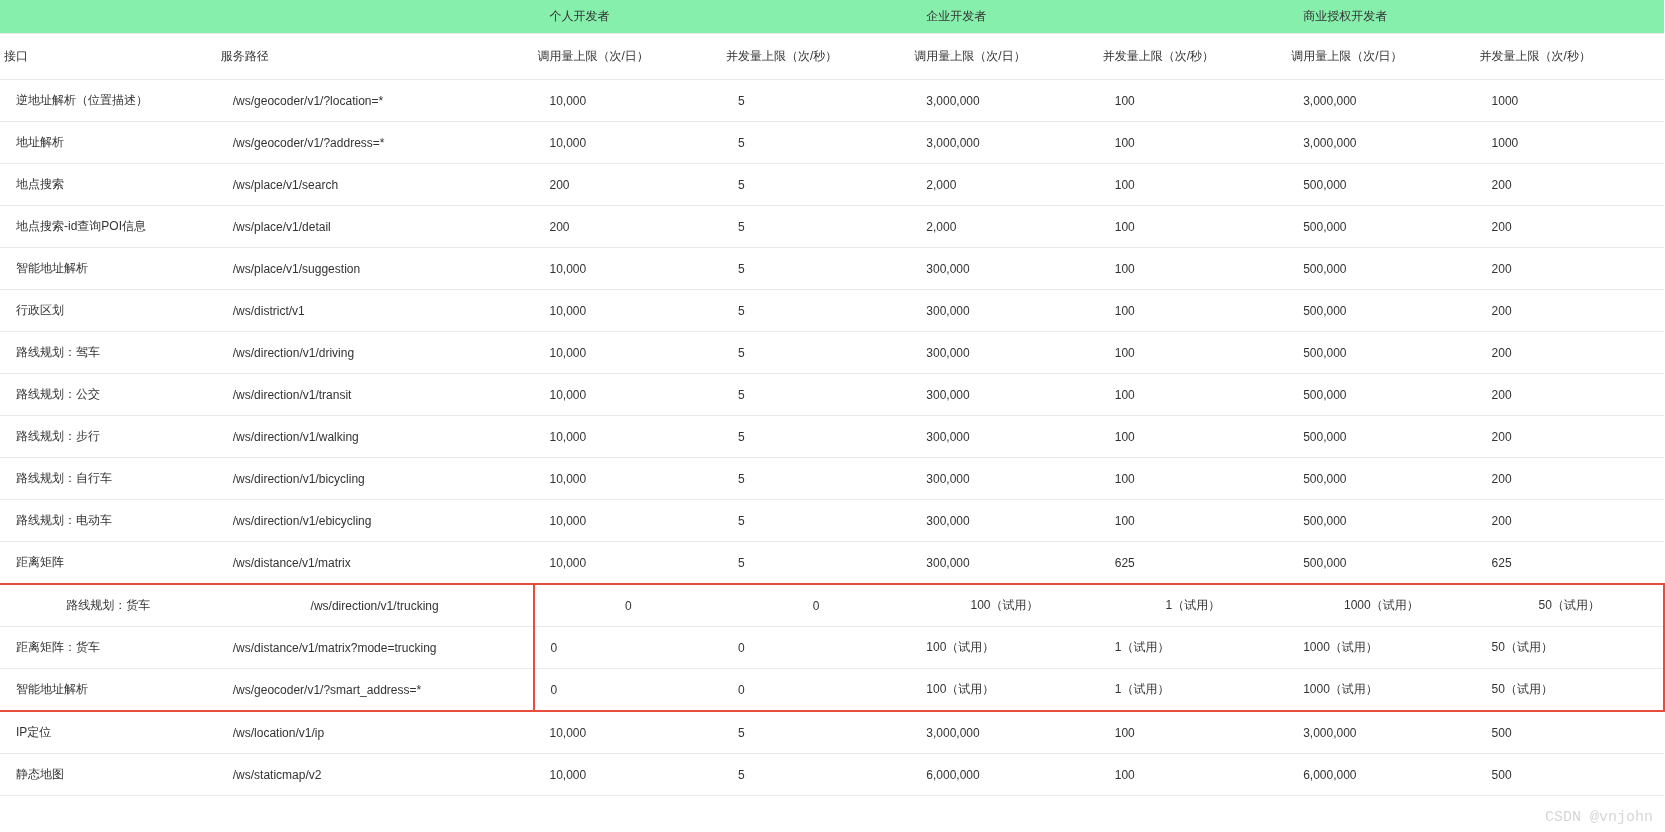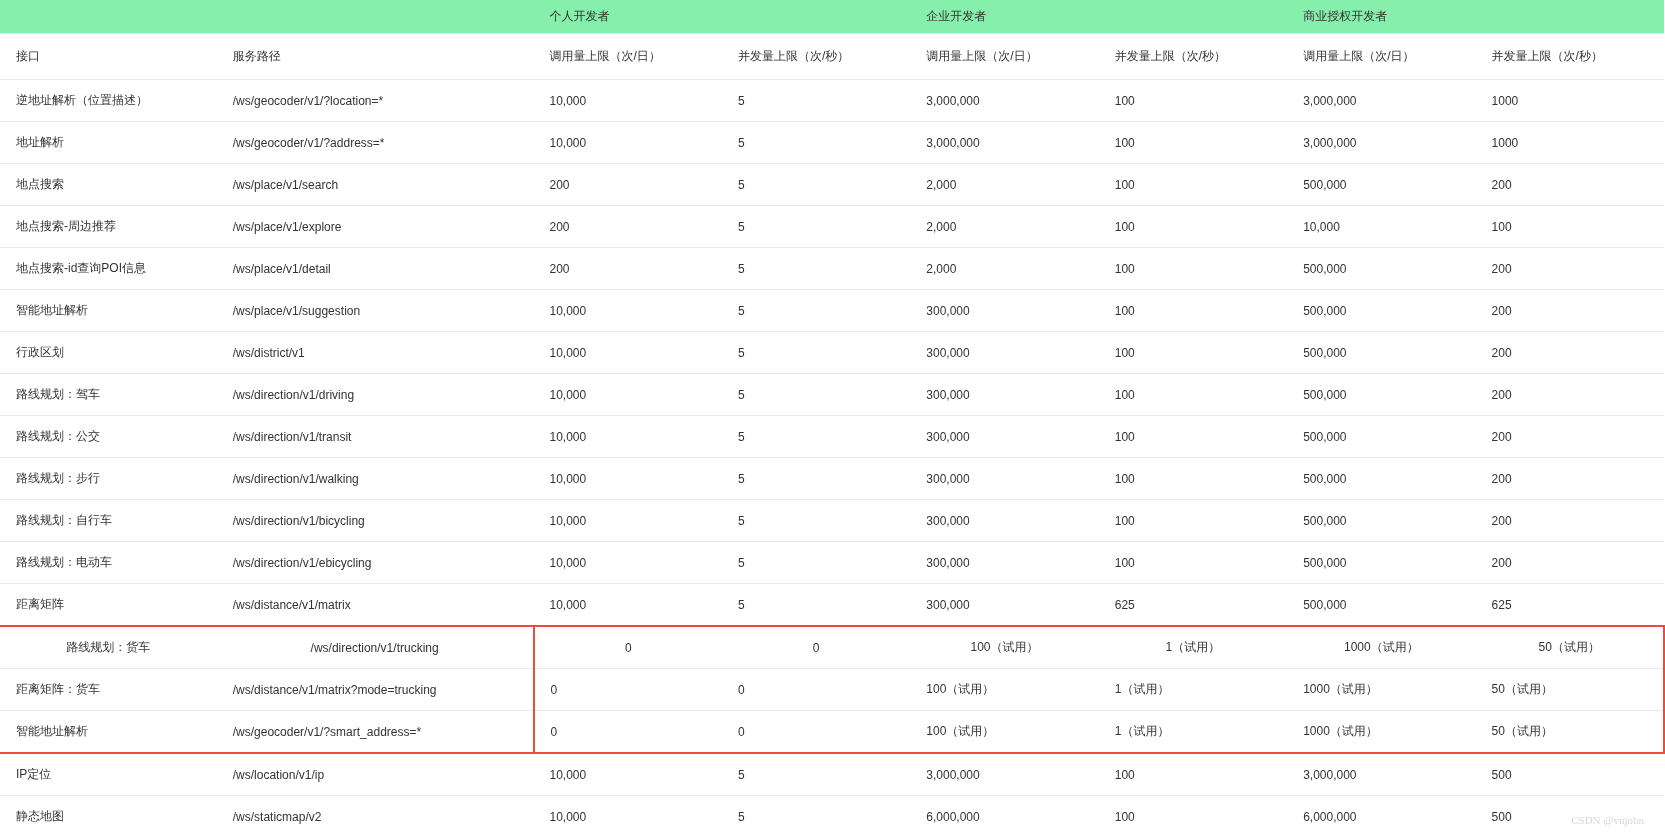--- a/index.html
+++ b/index.html
@@ -26,39 +26,39 @@
       background: #86efac;
       border-bottom: 1px solid #eaeaea;
       height: 30px;
       padding: 8px 16px;
     }
     thead tr:nth-child(2) th {
       background: #fff;
       border-bottom: 1px solid #eaeaea;
       font-weight: normal;
       color: #333;
-      padding: 14px 16px;
+      padding: 14px 4px;
     }
     tbody td {
       color: #333;
     }
     .col-api { width: 13%; }
     .col-path { width: 19%; }
     .col-val { width: 11.3%; }
     tbody tr.highlight-top td { border-top: 2px solid #e74c3c; text-align: center; }
     tbody tr.highlight-bottom td { border-bottom: 2px solid #e74c3c; }
     tbody tr.highlighted td:nth-child(3) { border-left: 2px solid #e74c3c; }
     tbody tr.highlighted td:last-child { border-right: 2px solid #e74c3c; }
     .watermark {
       position: fixed;
       bottom: 6px;
-      right: 21px;
+      right: 12px;
       color: #d6d6d6;
-      font-size: 11px;
-      font-family: Liberation Serif, serif;
+      font-size: 15px;
+      font-family: Liberation Mono, monospace;
     }
   </style>
 </head>
 <body>
 
 <table>
   <colgroup>
     <col class="col-api">
       <col class="col-path">
     <col class="col-val">
@@ -111,30 +111,20 @@
         <td>地点搜索</td>
         <td>/ws/place/v1/search</td>
         <td>200</td>
         <td>5</td>
         <td>2,000</td>
         <td>100</td>
         <td>500,000</td>
         <td>200</td>
       </tr>
       <tr class="">
-        <td>地点搜索-周边推荐</td>
-        <td>/ws/place/v1/explore</td>
-        <td>200</td>
-        <td>5</td>
-        <td>2,000</td>
-        <td>100</td>
-        <td>10,000</td>
-        <td>100</td>
-      </tr>
-      <tr class="">
         <td>地点搜索-id查询POI信息</td>
         <td>/ws/place/v1/detail</td>
         <td>200</td>
         <td>5</td>
         <td>2,000</td>
         <td>100</td>
         <td>500,000</td>
         <td>200</td>
       </tr>
       <tr class="">

